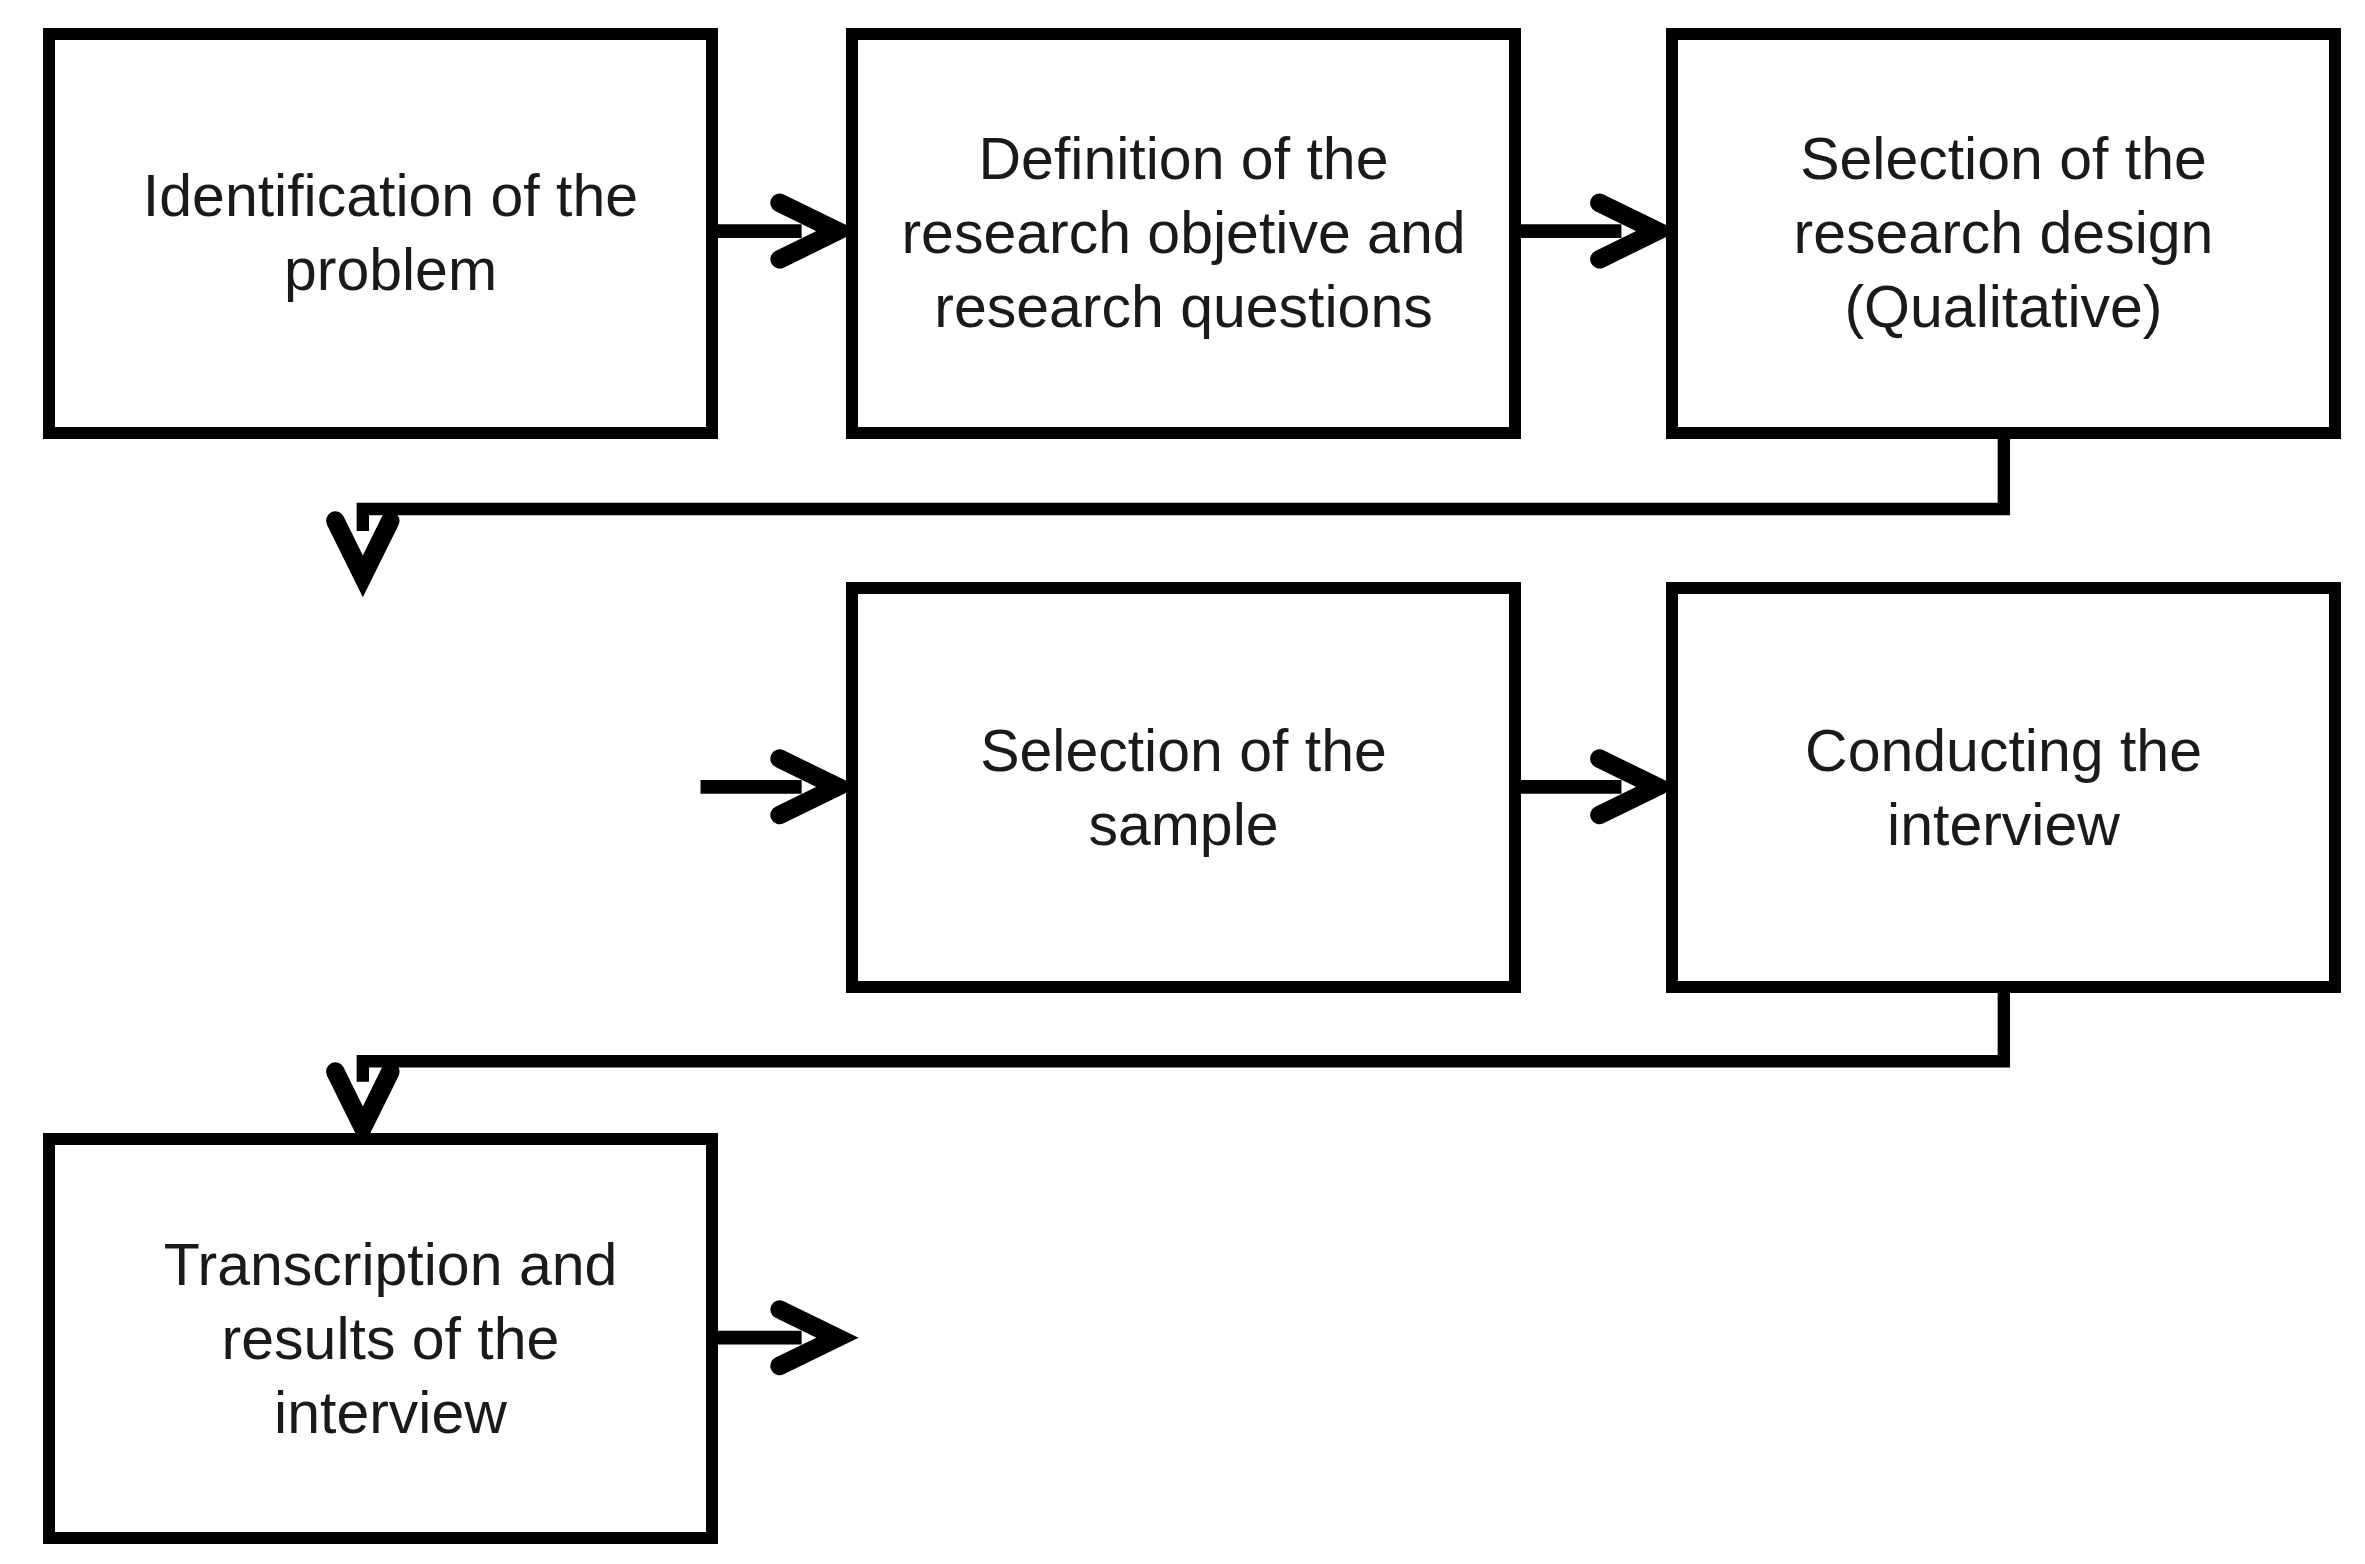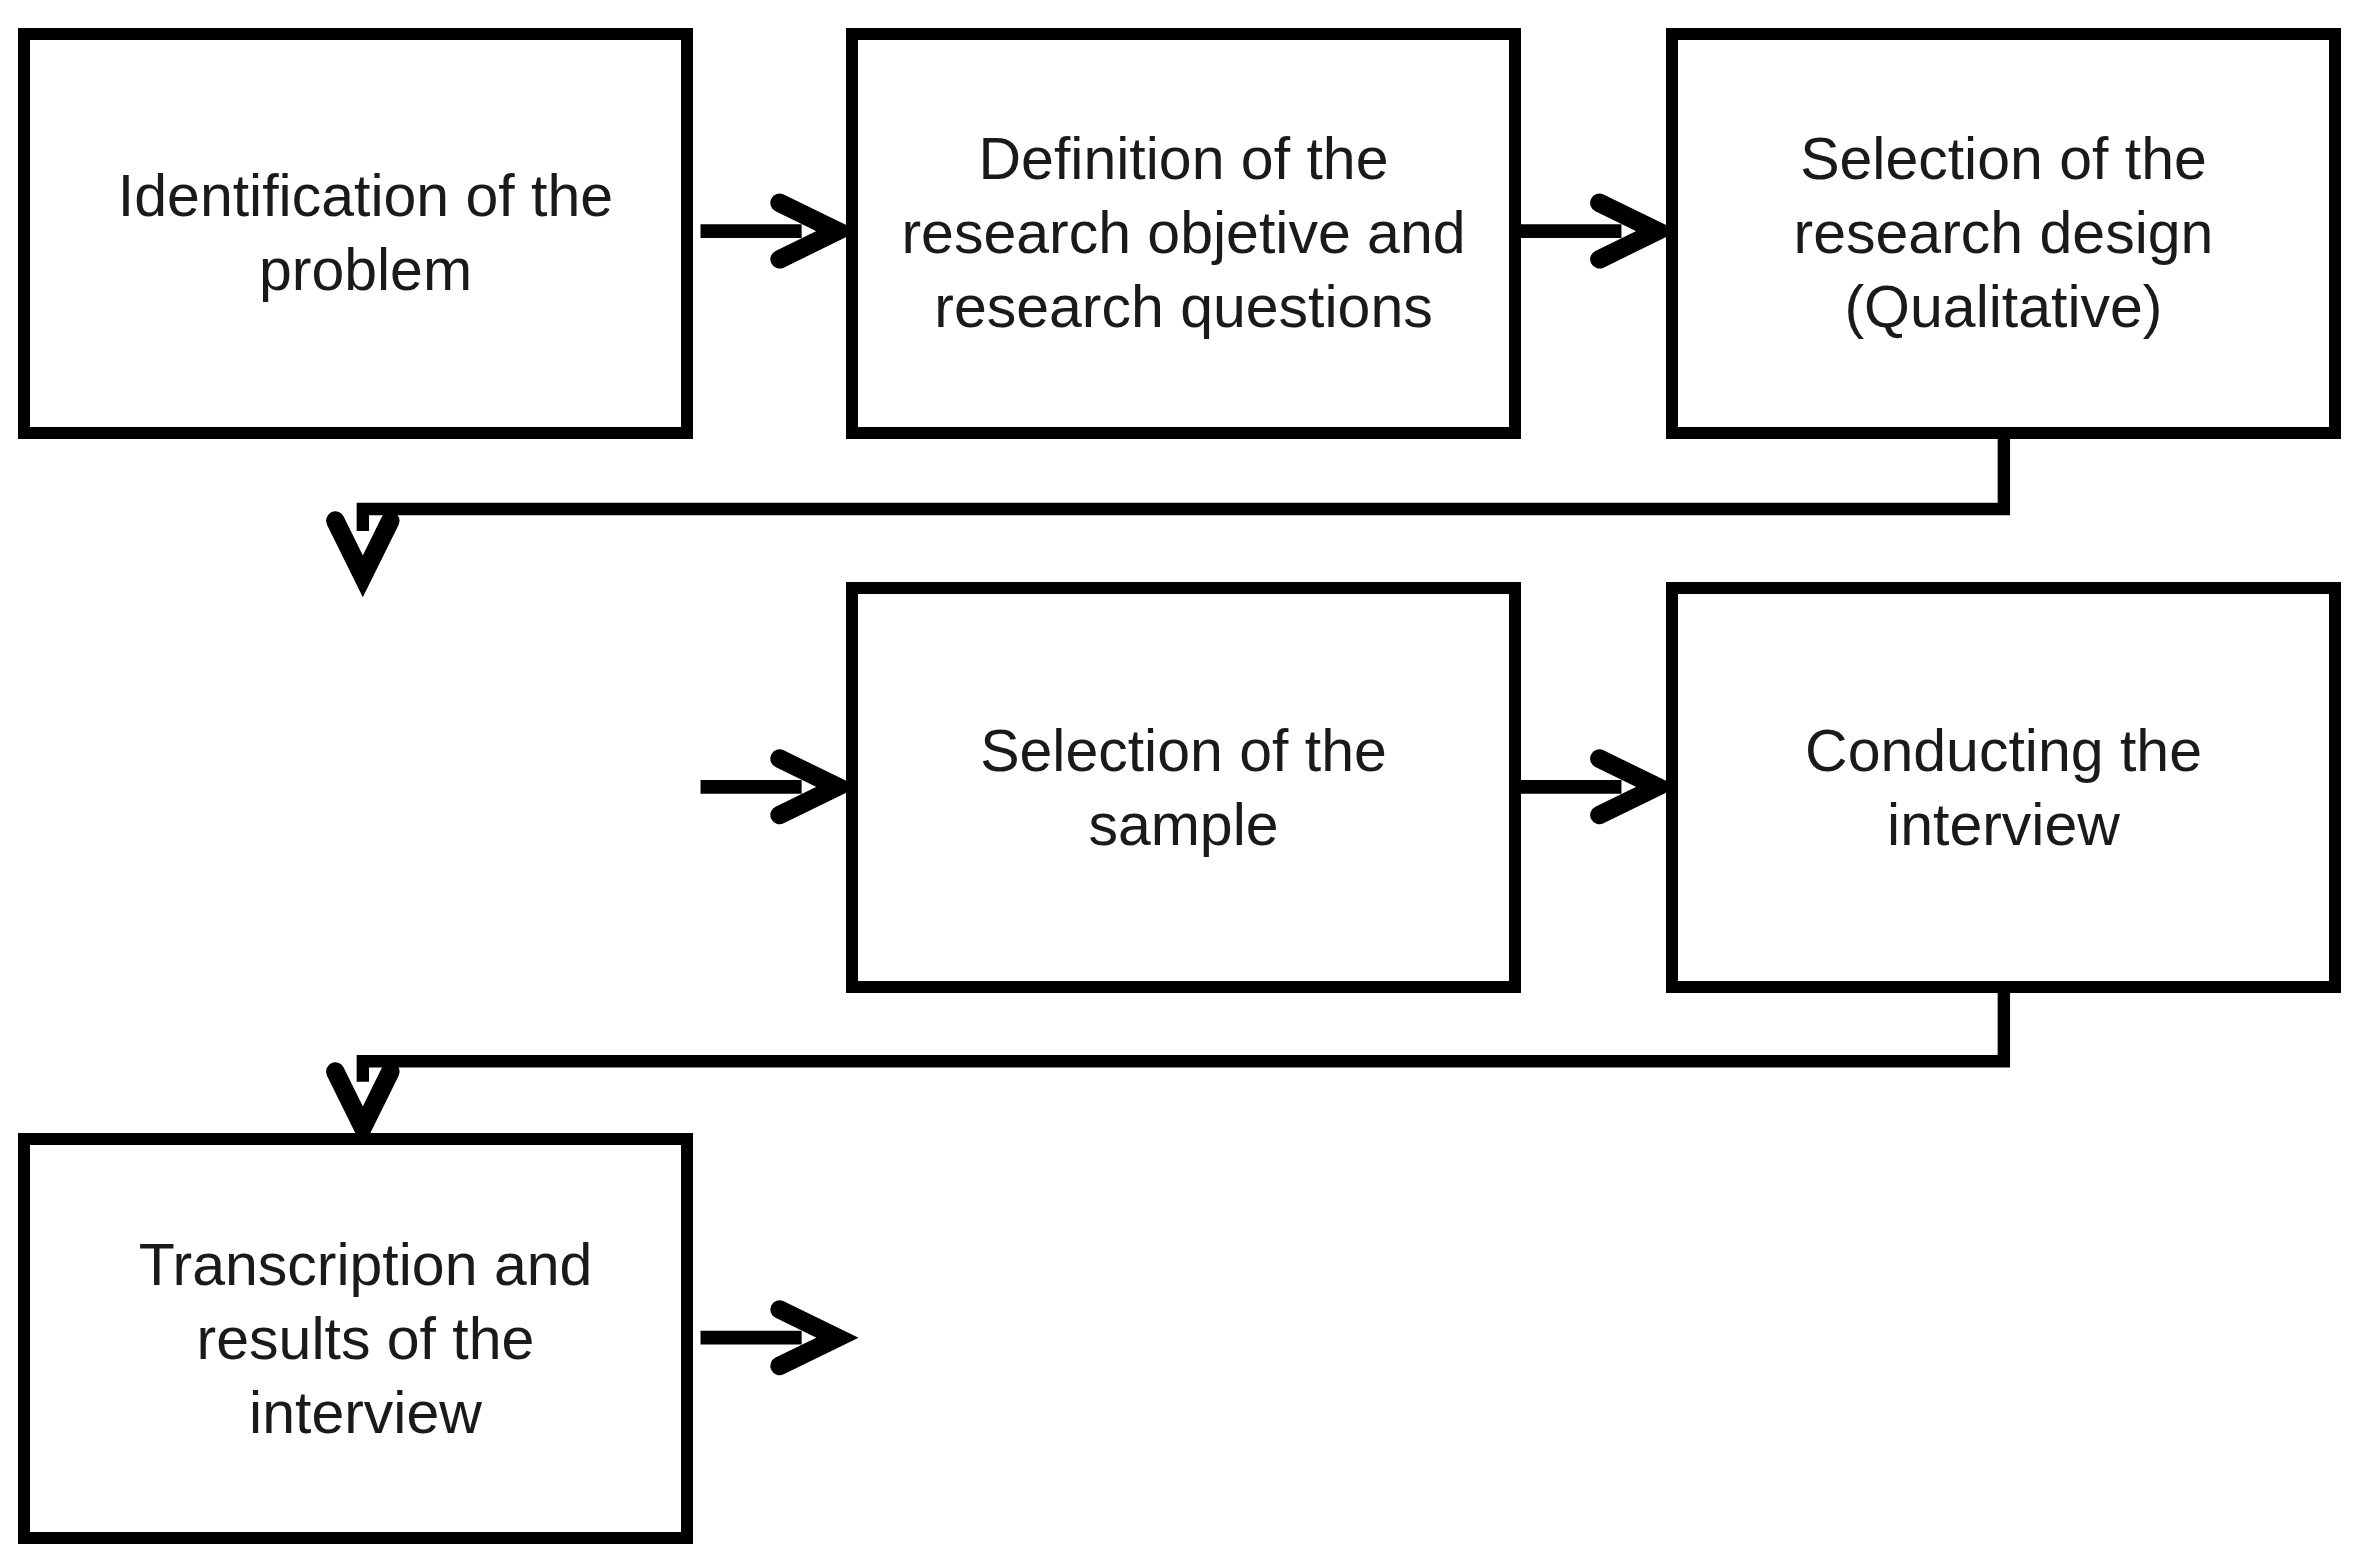--- a/index.html
+++ b/index.html
@@ -36,21 +36,21 @@
     justify-content: center;
     text-align: center;
   }
   .node .label {
     white-space: pre-line;
     font-size: 59px;
     line-height: 74px;
     color: #1a1a1a;
     padding: 0 12.4px;
   }
-  .c1 { left: 18px; padding-left: 20px; }
+  .c1 { left: 43px; padding-left: 20px; }
   .c2 { left: 846px; }
   .c3 { left: 1666px; }
   .r1 { top: 27.5px; }
   .r2 { top: 582px; }
   .r3 { top: 1133px; }
 </style>
 </head>
 <body>
 
 <div class="canvas">

